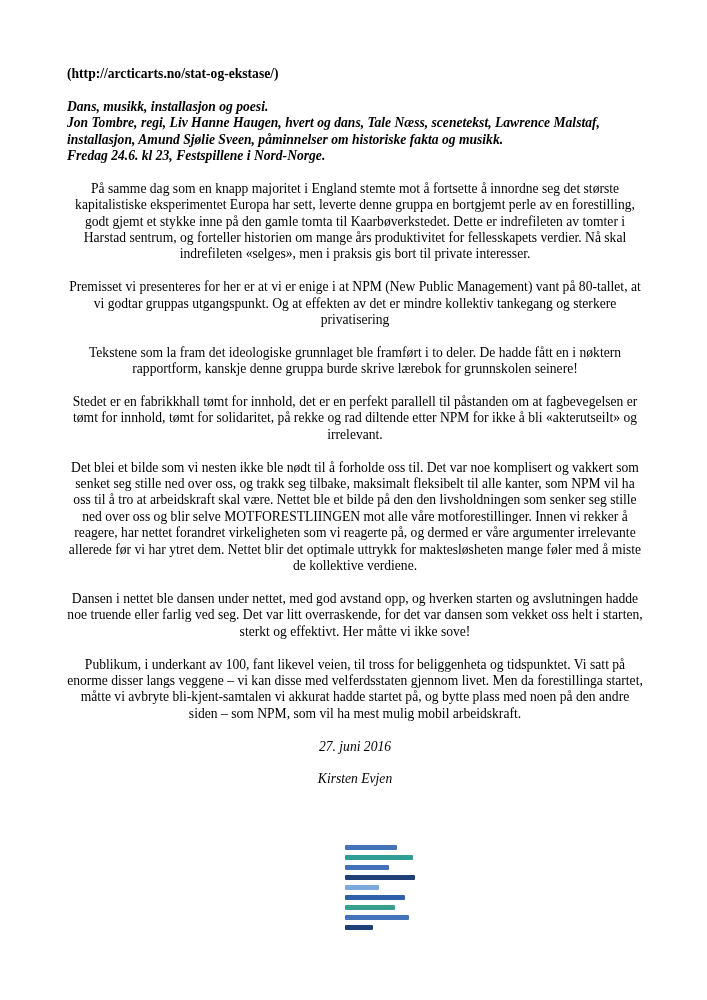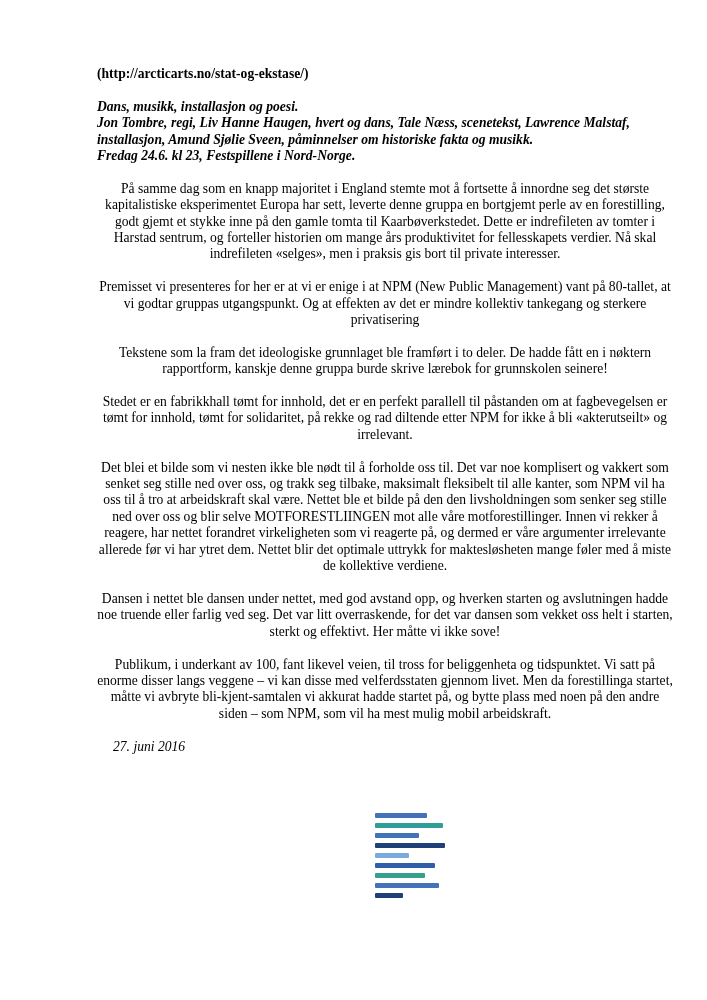--- a/index.html
+++ b/index.html
@@ -6,21 +6,21 @@
     margin: 0;
     padding: 0;
     background: #ffffff;
   }
   .page {
     position: relative;
     width: 707px;
     height: 1000px;
     background: #ffffff;
     box-sizing: border-box;
-    padding: 66px 64px 0 97px;
+    padding: 66px 64px 0 67px;
     font-family: "Liberation Serif", "DejaVu Serif", serif;
     color: #000000;
     overflow: hidden;
   }
   .content {
     width: 576px;
     font-size: 13.6px;
     line-height: 16.4px;
   }
   .url-line {
@@ -38,20 +38,21 @@
   p.body-para {
     margin: 0 0 16.4px 0;
     text-align: center;
   }
   .signature {
     font-style: italic;
     margin-top: 16.4px;
   }
   .signature div {
     margin: 16px;
+    text-align: center;
   }
   .deco-bars {
     margin-top: 58px;
     margin-left: 278px;
     width: 80px;
   }
   .deco-bars .bar {
     height: 5px;
     margin-bottom: 5px;
     border-radius: 1px;
@@ -74,20 +75,21 @@
     <p class="body-para">På samme dag som en knapp majoritet i England stemte mot å fortsette å innordne seg det største kapitalistiske eksperimentet Europa har sett, leverte denne gruppa en bortgjemt perle av en forestilling, godt gjemt et stykke inne på den gamle tomta til Kaarbøverkstedet. Dette er indrefileten av tomter i Harstad sentrum, og forteller historien om mange års produktivitet for fellesskapets verdier. Nå skal indrefileten «selges», men i praksis gis bort til private interesser.</p>
     <p class="body-para">Premisset vi presenteres for her er at vi er enige i at NPM (New Public Management) vant på 80-tallet, at vi godtar gruppas utgangspunkt. Og at effekten av det er mindre kollektiv tankegang og sterkere privatisering</p>
     <p class="body-para">Tekstene som la fram det ideologiske grunnlaget ble framført i to deler. De hadde fått en i nøktern rapportform, kanskje denne gruppa burde skrive lærebok for grunnskolen seinere!</p>
     <p class="body-para">Stedet er en fabrikkhall tømt for innhold, det er en perfekt parallell til påstanden om at fagbevegelsen er tømt for innhold, tømt for solidaritet, på rekke og rad diltende etter NPM for ikke å bli «akterutseilt» og irrelevant.</p>
     <p class="body-para">Det blei et bilde som vi nesten ikke ble nødt til å forholde oss til. Det var noe komplisert og vakkert som senket seg stille ned over oss, og trakk seg tilbake, maksimalt fleksibelt til alle kanter, som NPM vil ha oss til å tro at arbeidskraft skal være. Nettet ble et bilde på den den livsholdningen som senker seg stille ned over oss og blir selve MOTFORESTLIINGEN mot alle våre motforestillinger. Innen vi rekker å reagere, har nettet forandret virkeligheten som vi reagerte på, og dermed er våre argumenter irrelevante allerede før vi har ytret dem. Nettet blir det optimale uttrykk for maktesløsheten mange føler med å miste de kollektive verdiene.</p>
     <p class="body-para">Dansen i nettet ble dansen under nettet, med god avstand opp, og hverken starten og avslutningen hadde noe truende eller farlig ved seg. Det var litt overraskende, for det var dansen som vekket oss helt i starten, sterkt og effektivt. Her måtte vi ikke sove!</p>
     <p class="body-para">Publikum, i underkant av 100, fant likevel veien, til tross for beliggenheta og tidspunktet. Vi satt på enorme disser langs veggene – vi kan disse med velferdsstaten gjennom livet. Men da forestillinga startet, måtte vi avbryte bli-kjent-samtalen vi akkurat hadde startet på, og bytte plass med noen på den andre siden – som NPM, som vil ha mest mulig mobil arbeidskraft.</p>
 
     <div class="signature">
       <div>27. juni 2016</div>
+      <div>Kirsten Evjen</div>
     </div>
 
     <div class="deco-bars">
         <div class="bar" style="background: rgb(68, 114, 184); width: 52px;"></div>
         <div class="bar" style="background: rgb(46, 158, 151); width: 68px;"></div>
         <div class="bar" style="background: rgb(68, 114, 184); width: 44px;"></div>
         <div class="bar" style="background: rgb(31, 63, 119); width: 70px;"></div>
         <div class="bar" style="background: rgb(122, 169, 220); width: 34px;"></div>
         <div class="bar" style="background: rgb(47, 95, 168); width: 60px;"></div>
         <div class="bar" style="background: rgb(53, 160, 140); width: 50px;"></div>

